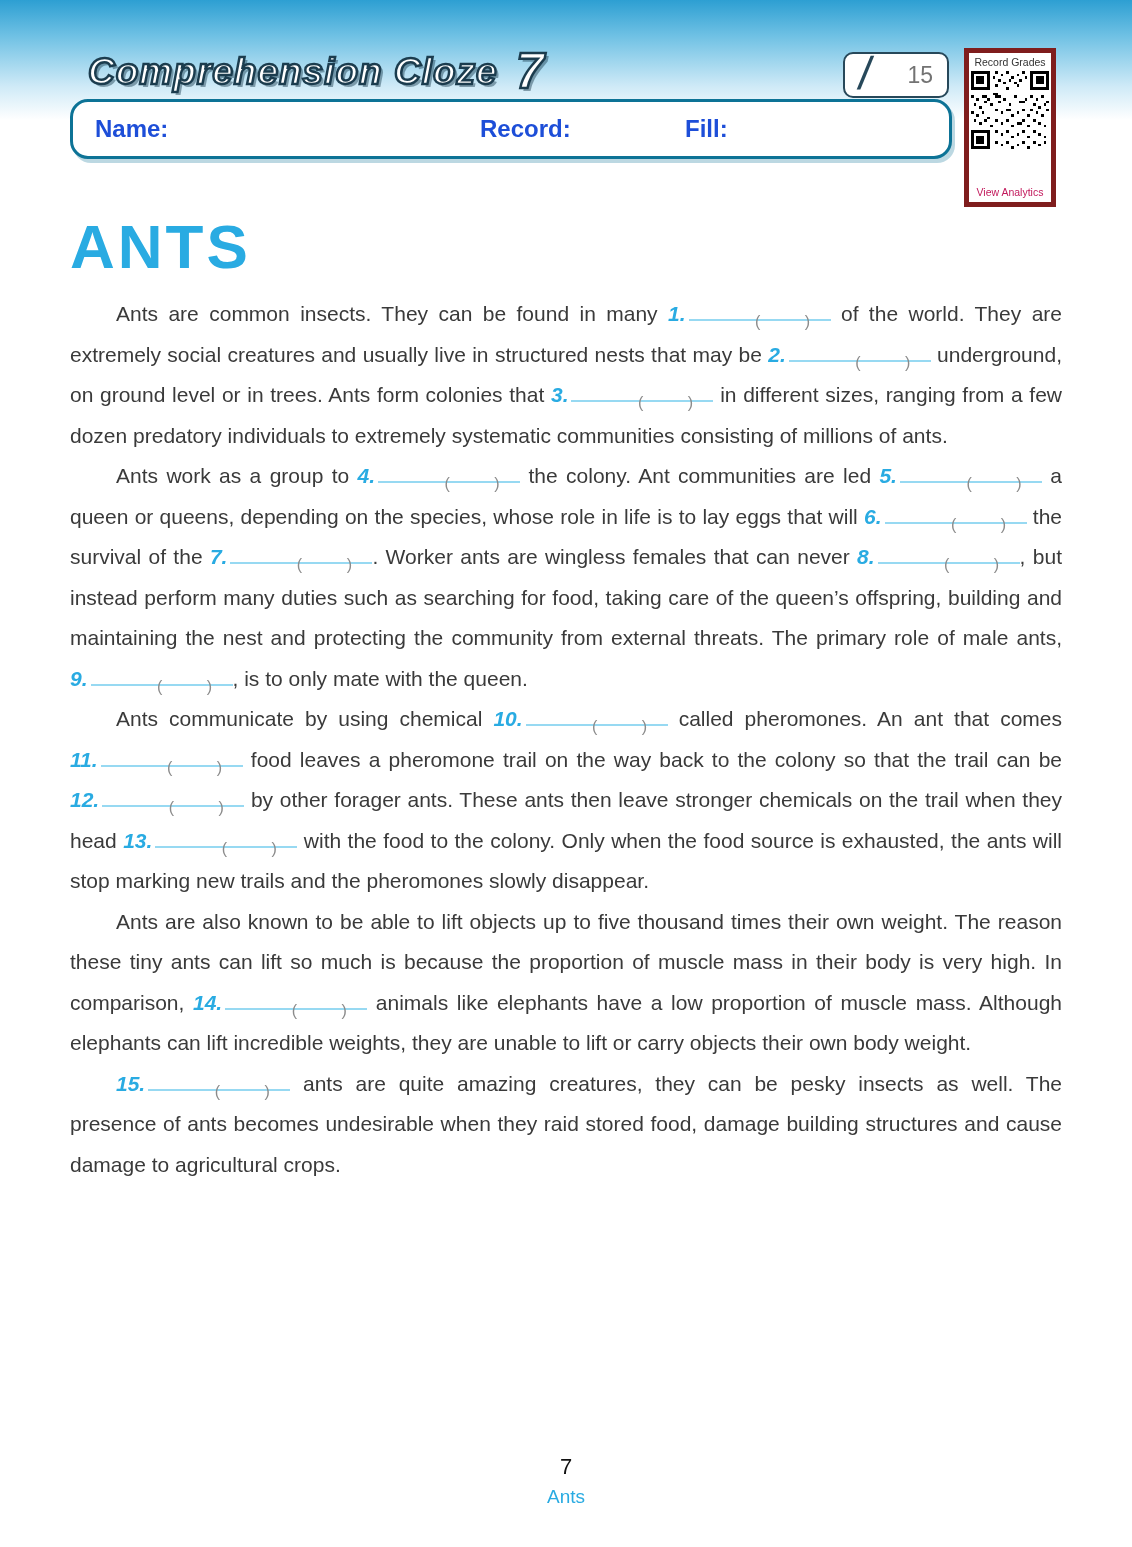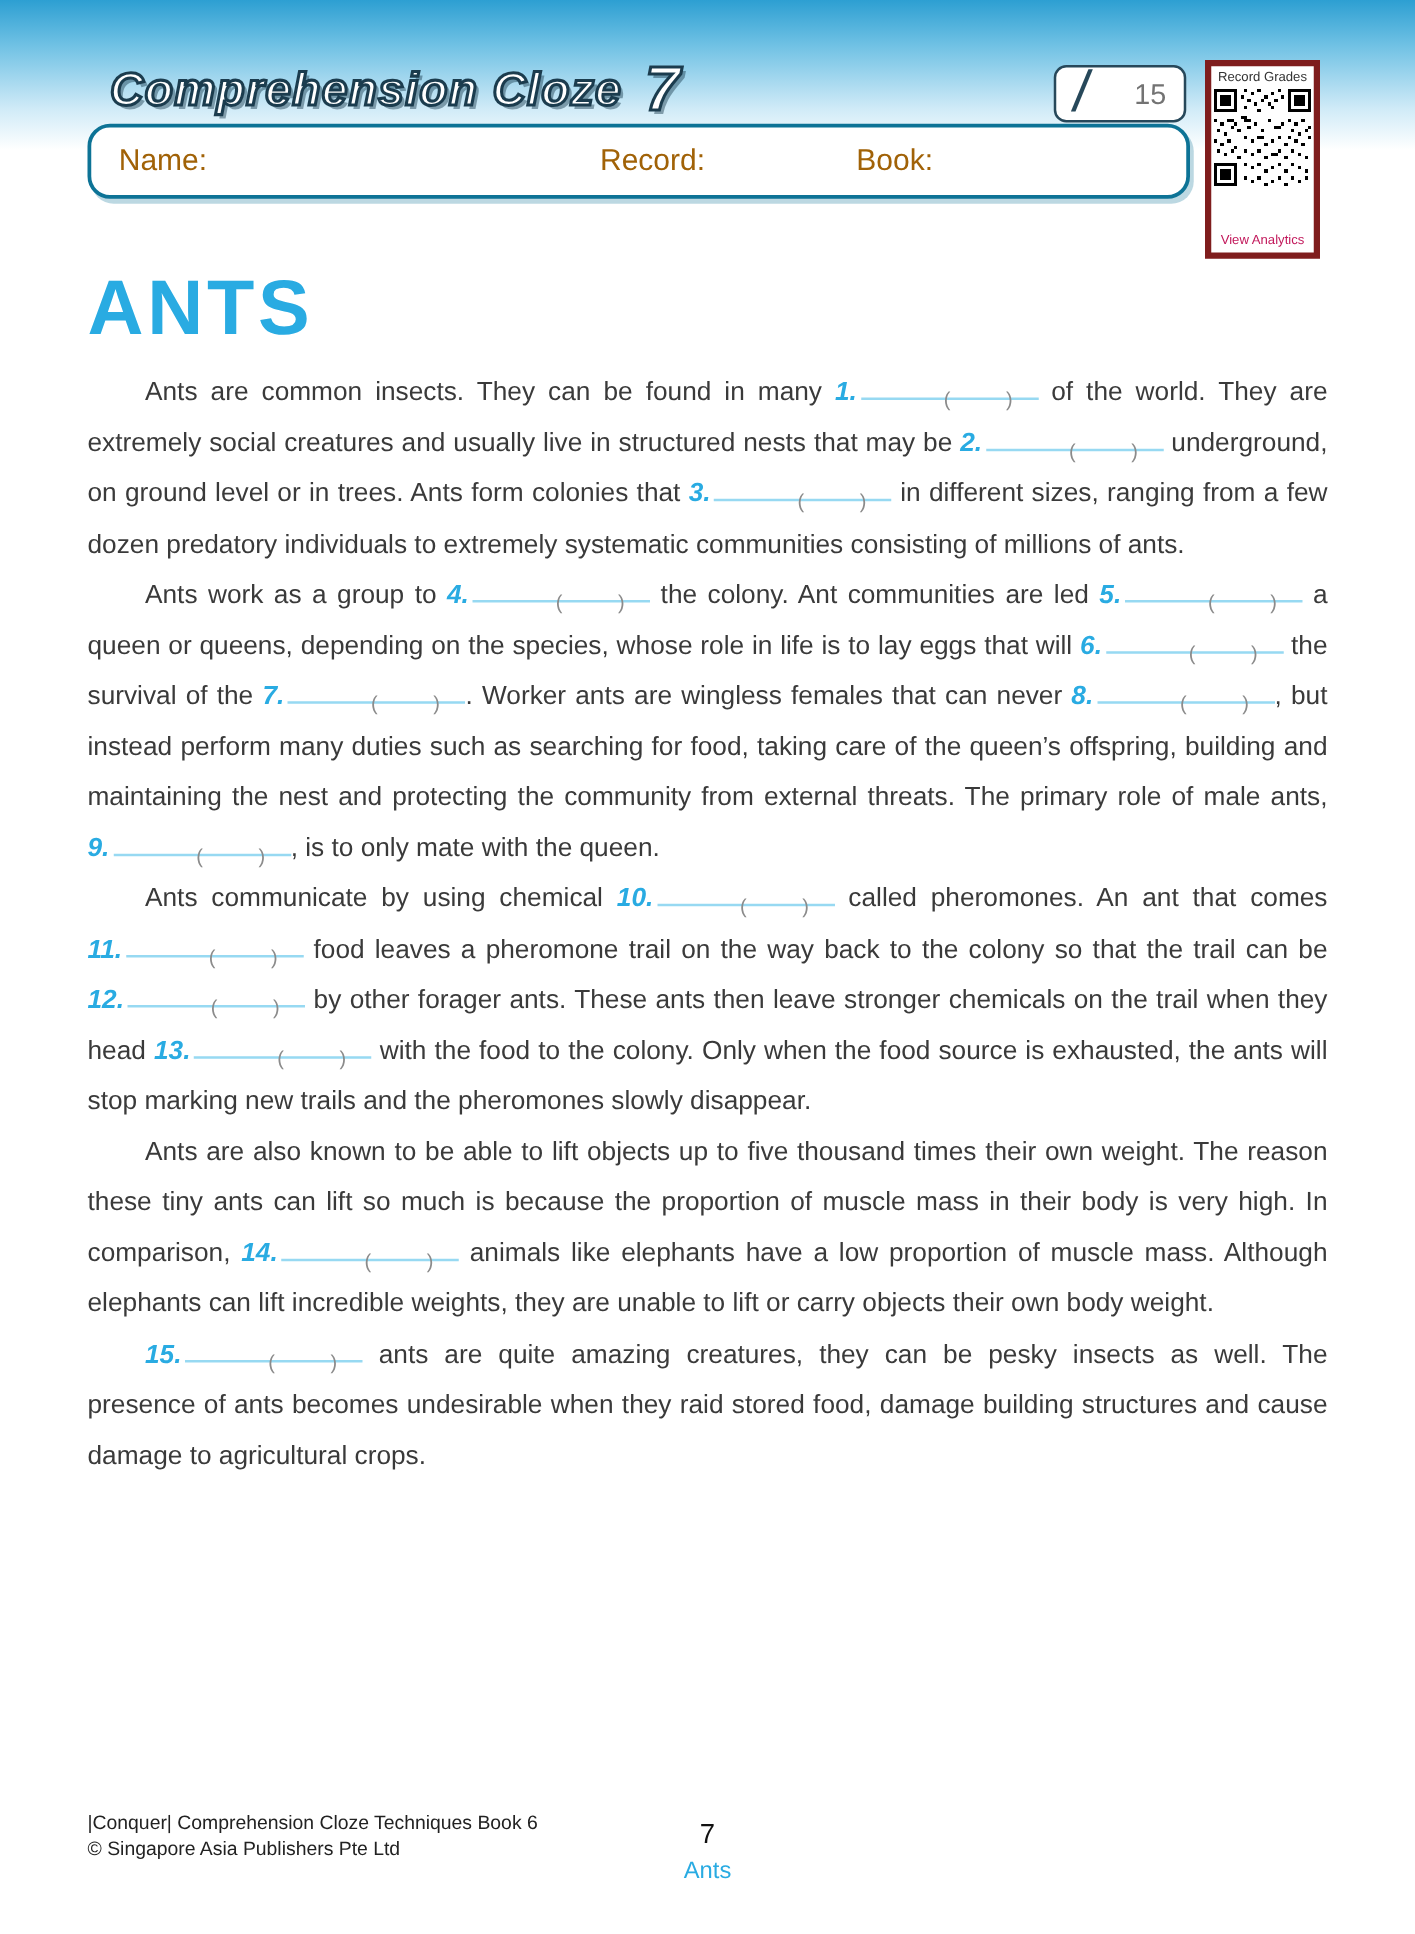--- a/index.html
+++ b/index.html
@@ -44,21 +44,21 @@
   .qr-label.bottom { color:#c2185b;margin-top:37px; }
   .qr-svg { display:block; margin:2px auto; }
 
   
   .name-box {
     position:absolute; top:99px; left:70px; width:882px; height:60px;
     background:#ffffff; border:3.5px solid #0d7396; border-radius:18px;
     box-shadow:3px 4px 0 rgba(13,115,150,.28);
     display:flex; align-items:center; box-sizing:border-box;
   }
-  .nb-label { font-weight:400; font-size:24px; color:#a16207; }
+  .nb-label { font-weight:700; font-size:24px; color:#1d4ed8; }
   .nb-name  { margin-left:22px; width:385px; }
   .nb-class { width:205px; }
 
   
   .content { padding:190px 70px 0 70px; }
   .instructions {
     color:#29abe2; font-size:22px; line-height:30px; margin:0 0 8px 0;
   }
   .passage-title {
     color:#29abe2; font-size:62px; font-weight:800; letter-spacing:3px;
@@ -124,36 +124,32 @@
         <rect x="2" y="24" width="3" height="3"></rect>
       <path d="M9 0h1v1H9z M11 1h1v1h-1z M13 0h1v1h-1z M15 2h1v1h-1z M17 1h1v1h-1z M19 0h1v1h-1z M8 2h1v1H8z M10 3h1v1h-1z M12 4h1v1h-1z M14 3h1v1h-1z M16 4h1v1h-1z M18 3h1v1h-1z M20 2h1v1h-1z M9 5h1v1H9z M13 6h1v1h-1z M17 5h1v1h-1z M8 8h2v1H8z M0 9h1v1H0z M2 10h1v1H2z M4 9h2v1H4z M6 10h1v1H6z M1 12h1v1H1z M3 13h1v1H3z M5 11h1v1H5z M7 12h1v1H7z M9 9h2v1H9z M10 11h1v1h-1z M12 10h1v1h-1z M14 12h1v1h-1z M16 9h1v1h-1z M18 11h2v1h-2z M20 10h1v1h-1z M22 9h1v1h-1z M24 10h1v1h-1z M26 9h1v1h-1z M28 11h1v1h-1z M23 12h1v1h-1z M25 13h1v1h-1z M27 12h1v1h-1z M9 14h1v1H9z M11 15h1v1h-1z M13 14h2v1h-2z M15 16h1v1h-1z M17 15h1v1h-1z M19 14h1v1h-1z M21 16h1v1h-1z M0 15h1v1H0z M2 16h1v1H2z M4 15h1v1H4z M6 17h1v1H6z M1 18h1v1H1z M3 19h1v1H3z M5 18h1v1H5z M7 20h1v1H7z M9 18h1v1H9z M11 19h1v1h-1z M13 18h1v1h-1z M15 20h1v1h-1z M17 19h2v1h-2z M19 18h1v1h-1z M21 20h1v1h-1z M23 18h1v1h-1z M25 19h1v1h-1z M27 20h1v1h-1z M9 22h1v1H9z M11 23h1v1h-1z M13 22h1v1h-1z M15 24h1v1h-1z M17 23h1v1h-1z M19 22h1v1h-1z M21 24h1v1h-1z M23 22h1v1h-1z M25 23h1v1h-1z M27 24h1v1h-1z M9 26h1v1H9z M11 27h1v1h-1z M13 26h1v1h-1z M15 28h1v1h-1z M17 27h1v1h-1z M19 26h1v1h-1z M21 28h1v1h-1z M23 26h1v1h-1z M25 27h1v1h-1z M27 26h1v1h-1z M22 14h1v1h-1z M24 15h1v1h-1z M26 16h1v1h-1z M28 14h1v1h-1z"></path>
     </g>
   </svg>
   <div class="qr-label bottom">View Analytics</div>
 </div>
 
 <div class="name-box">
   <span class="nb-label nb-name">Name:</span>
   <span class="nb-label nb-class">Record:</span>
-  <span class="nb-label nb-date">Book:</span>
+  <span class="nb-label nb-date">Fill:</span>
 </div>
 
 <div class="content">
   <h1 class="passage-title">ANTS</h1>
   <div class="passage" id="passage">
       <p class="para">Ants are common insects. They can be found in many <span class="blank"><span class="blank-num">1.</span><span class="blank-line"><span class="bracket">(&nbsp;&nbsp;&nbsp;&nbsp;&nbsp;&nbsp;&nbsp;&nbsp;&nbsp;&nbsp;)</span></span></span> of the world. They are extremely social creatures and usually live in structured nests that may be <span class="blank"><span class="blank-num">2.</span><span class="blank-line"><span class="bracket">(&nbsp;&nbsp;&nbsp;&nbsp;&nbsp;&nbsp;&nbsp;&nbsp;&nbsp;&nbsp;)</span></span></span> underground, on ground level or in trees. Ants form colonies that <span class="blank"><span class="blank-num">3.</span><span class="blank-line"><span class="bracket">(&nbsp;&nbsp;&nbsp;&nbsp;&nbsp;&nbsp;&nbsp;&nbsp;&nbsp;&nbsp;)</span></span></span> in different sizes, ranging from a few dozen predatory individuals to extremely systematic communities consisting of millions of ants.</p>
       <p class="para">Ants work as a group to <span class="blank"><span class="blank-num">4.</span><span class="blank-line"><span class="bracket">(&nbsp;&nbsp;&nbsp;&nbsp;&nbsp;&nbsp;&nbsp;&nbsp;&nbsp;&nbsp;)</span></span></span> the colony. Ant communities are led <span class="blank"><span class="blank-num">5.</span><span class="blank-line"><span class="bracket">(&nbsp;&nbsp;&nbsp;&nbsp;&nbsp;&nbsp;&nbsp;&nbsp;&nbsp;&nbsp;)</span></span></span> a queen or queens, depending on the species, whose role in life is to lay eggs that will <span class="blank"><span class="blank-num">6.</span><span class="blank-line"><span class="bracket">(&nbsp;&nbsp;&nbsp;&nbsp;&nbsp;&nbsp;&nbsp;&nbsp;&nbsp;&nbsp;)</span></span></span> the survival of the <span class="blank"><span class="blank-num">7.</span><span class="blank-line"><span class="bracket">(&nbsp;&nbsp;&nbsp;&nbsp;&nbsp;&nbsp;&nbsp;&nbsp;&nbsp;&nbsp;)</span></span></span>. Worker ants are wingless females that can never <span class="blank"><span class="blank-num">8.</span><span class="blank-line"><span class="bracket">(&nbsp;&nbsp;&nbsp;&nbsp;&nbsp;&nbsp;&nbsp;&nbsp;&nbsp;&nbsp;)</span></span></span>, but instead perform many duties such as searching for food, taking care of the queen’s offspring, building and maintaining the nest and protecting the community from external threats. The primary role of male ants, <span class="blank"><span class="blank-num">9.</span><span class="blank-line"><span class="bracket">(&nbsp;&nbsp;&nbsp;&nbsp;&nbsp;&nbsp;&nbsp;&nbsp;&nbsp;&nbsp;)</span></span></span>, is to only mate with the queen.</p>
       <p class="para">Ants communicate by using chemical <span class="blank"><span class="blank-num">10.</span><span class="blank-line"><span class="bracket">(&nbsp;&nbsp;&nbsp;&nbsp;&nbsp;&nbsp;&nbsp;&nbsp;&nbsp;&nbsp;)</span></span></span> called pheromones. An ant that comes <span class="blank"><span class="blank-num">11.</span><span class="blank-line"><span class="bracket">(&nbsp;&nbsp;&nbsp;&nbsp;&nbsp;&nbsp;&nbsp;&nbsp;&nbsp;&nbsp;)</span></span></span> food leaves a pheromone trail on the way back to the colony so that the trail can be <span class="blank"><span class="blank-num">12.</span><span class="blank-line"><span class="bracket">(&nbsp;&nbsp;&nbsp;&nbsp;&nbsp;&nbsp;&nbsp;&nbsp;&nbsp;&nbsp;)</span></span></span> by other forager ants. These ants then leave stronger chemicals on the trail when they head <span class="blank"><span class="blank-num">13.</span><span class="blank-line"><span class="bracket">(&nbsp;&nbsp;&nbsp;&nbsp;&nbsp;&nbsp;&nbsp;&nbsp;&nbsp;&nbsp;)</span></span></span> with the food to the colony. Only when the food source is exhausted, the ants will stop marking new trails and the pheromones slowly disappear.</p>
       <p class="para">Ants are also known to be able to lift objects up to five thousand times their own weight. The reason these tiny ants can lift so much is because the proportion of muscle mass in their body is very high. In comparison, <span class="blank"><span class="blank-num">14.</span><span class="blank-line"><span class="bracket">(&nbsp;&nbsp;&nbsp;&nbsp;&nbsp;&nbsp;&nbsp;&nbsp;&nbsp;&nbsp;)</span></span></span> animals like elephants have a low proportion of muscle mass. Although elephants can lift incredible weights, they are unable to lift or carry objects their own body weight.</p>
       <p class="para"><span class="blank"><span class="blank-num">15.</span><span class="blank-line"><span class="bracket">(&nbsp;&nbsp;&nbsp;&nbsp;&nbsp;&nbsp;&nbsp;&nbsp;&nbsp;&nbsp;)</span></span></span> ants are quite amazing creatures, they can be pesky insects as well. The presence of ants becomes undesirable when they raid stored food, damage building structures and cause damage to agricultural crops.</p>
     </div>
 </div>
 
 <div class="footer">
-  <div class="footer-left">
-    <div>|Conquer| Comprehension Cloze Techniques Book 6</div>
-    <div>© Singapore Asia Publishers Pte Ltd</div>
-  </div>
   <div class="footer-center">
     <div class="footer-page">7</div>
     <div class="footer-topic">Ants</div>
   </div>
 </div>
 
 </body></html>

